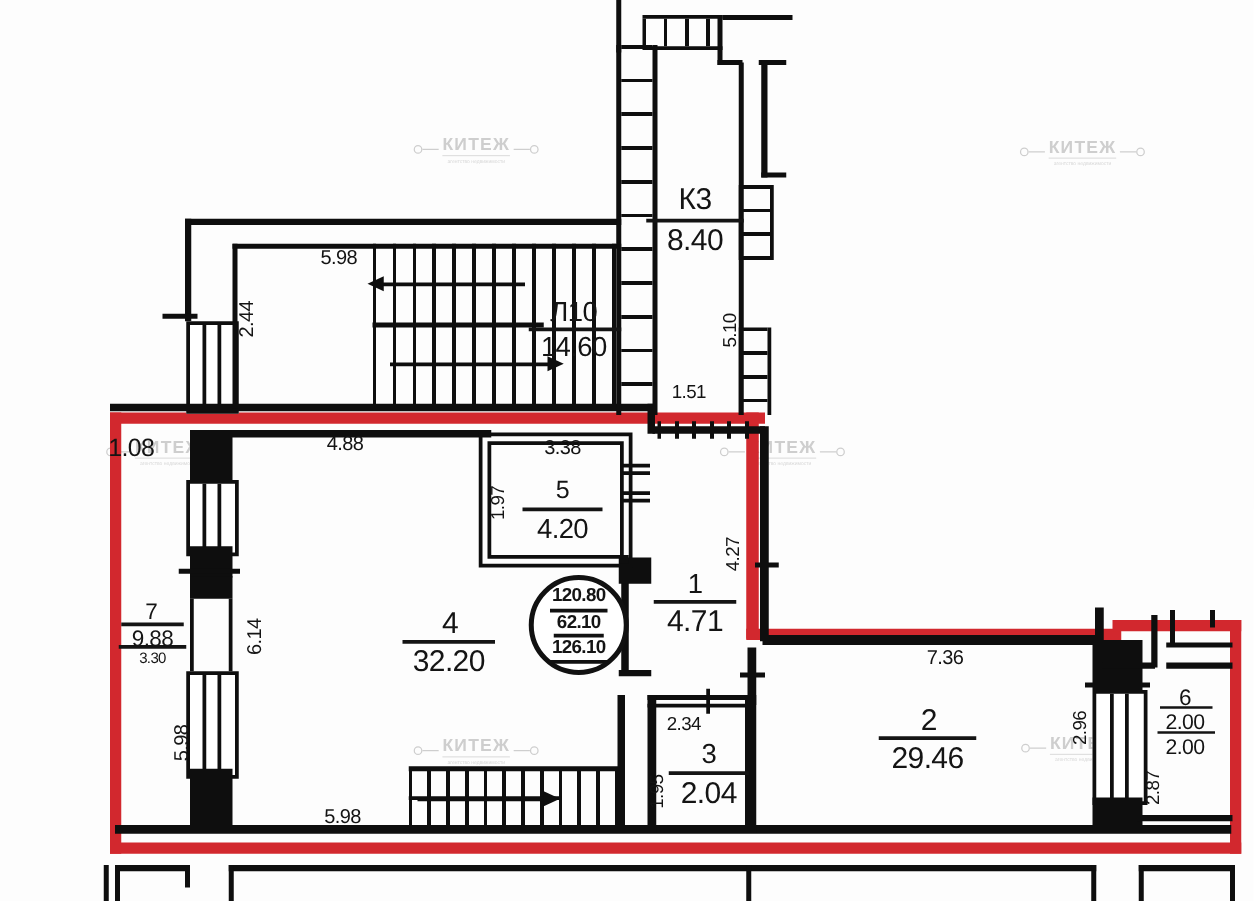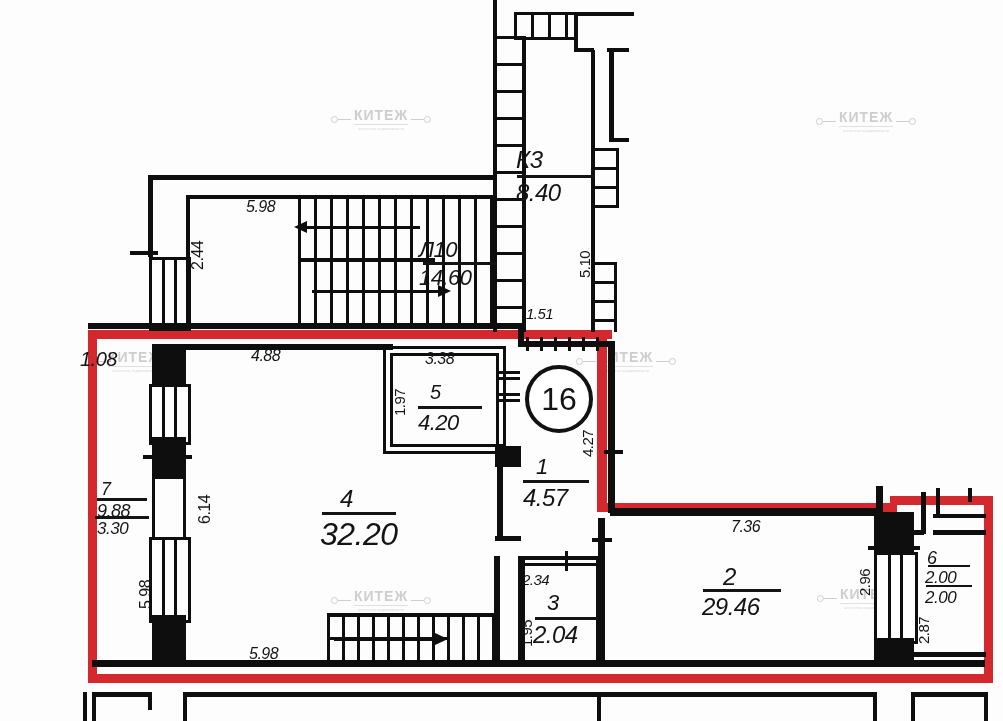--- a/index.html
+++ b/index.html
@@ -13,21 +13,21 @@
         background-size:3px 100%,3px 100%;background-position:31% 0,66% 0;background-repeat:no-repeat;}
   .ladder{position:absolute;border-left:4px solid var(--ink);border-right:4px solid var(--ink);
         background-image:repeating-linear-gradient(180deg,var(--ink) 0 3px,transparent 3px 27px);}
   .ladder2{position:absolute;border-left:3px solid var(--ink);border-right:3px solid var(--ink);
         background-image:repeating-linear-gradient(180deg,var(--ink) 0 3px,transparent 3px 19px);}
   .treads{position:absolute;background-image:repeating-linear-gradient(90deg,var(--ink) 0 3px,transparent 3px 16px);}
   .treads2{position:absolute;background-image:repeating-linear-gradient(90deg,var(--ink) 0 3px,transparent 3px 15px);}
   .hatch{position:absolute;background-image:repeating-linear-gradient(90deg,var(--ink) 0 3px,transparent 3px 14px);}
   .hwin{position:absolute;border-top:3px solid var(--ink);border-bottom:3px solid var(--ink);
         background-image:repeating-linear-gradient(90deg,var(--ink) 0 3px,transparent 3px 17px);}
-  .t{position:absolute;color:var(--txt);line-height:1;text-align:left;white-space:nowrap;letter-spacing:-0.5px;font-style:italic;}
+  .t{position:absolute;color:var(--txt);line-height:1;text-align:center;white-space:nowrap;letter-spacing:-0.5px;}
   .tv{position:absolute;color:var(--txt);display:flex;align-items:center;justify-content:center;
       writing-mode:vertical-rl;transform:rotate(180deg);line-height:1;letter-spacing:-0.5px;}
   .frac{position:absolute;background:var(--txt);height:3px;}
   .tri{position:absolute;width:0;height:0;}
   .tri-l{border-top:6px solid transparent;border-bottom:6px solid transparent;border-right:13px solid var(--ink);}
   .tri-r{border-top:6px solid transparent;border-bottom:6px solid transparent;border-left:13px solid var(--ink);}
   .aline{position:absolute;height:3px;background:var(--ink);}
   .circle{position:absolute;border-radius:50%;border:4px solid #111;display:flex;align-items:center;
           justify-content:center;background:#fff;color:var(--txt);}
   .stamp{position:absolute;border-radius:50%;border:4px solid #111;display:flex;flex-direction:column;
@@ -192,63 +192,65 @@
   <div class="w" style="left:911px;top:692px;width:77px;height:5px"></div>
   <div class="w" style="left:83px;top:692px;width:4px;height:29px"></div>
   <div class="w" style="left:92px;top:692px;width:4px;height:29px"></div>
   <div class="w" style="left:148px;top:692px;width:4px;height:18px"></div>
   <div class="w" style="left:183px;top:692px;width:4px;height:29px"></div>
   <div class="w" style="left:597px;top:692px;width:4px;height:29px"></div>
   <div class="w" style="left:873px;top:692px;width:4px;height:29px"></div>
   <div class="w" style="left:911px;top:692px;width:4px;height:29px"></div>
   <div class="w" style="left:984px;top:692px;width:4px;height:29px"></div>
 
-  <div class="circle" style="left:525px;top:365px;width:60px;height:60px;font-size:32px">
-    <span>16</span>
+  <div class="stamp" style="left:423px;top:460px;width:72px;height:72px">
+    <div class="stamp-row">120.80</div>
+    <div class="stamp-row">62.10</div>
+    <div class="stamp-row">126.10</div>
   </div>
 
   <div class="t" style="left:516px;top:148px;width:80px;font-size:24px">К3</div>
   <div class="frac" style="left:517px;top:175px;width:78px"></div>
   <div class="t" style="left:516px;top:181px;width:80px;font-size:24px">8.40</div>
 
   <div class="t" style="left:419px;top:239px;width:80px;font-size:22px">Л10</div>
   <div class="frac" style="left:423px;top:262px;width:74px"></div>
   <div class="t" style="left:419px;top:267px;width:80px;font-size:22px">14.60</div>
 
   <div class="t" style="left:430px;top:382px;width:40px;font-size:20px">5</div>
   <div class="frac" style="left:418px;top:406px;width:64px"></div>
   <div class="t" style="left:418px;top:412px;width:64px;font-size:22px">4.20</div>
 
   <div class="t" style="left:536px;top:456px;width:40px;font-size:22px">1</div>
   <div class="frac" style="left:523px;top:480px;width:66px"></div>
-  <div class="t" style="left:523px;top:486px;width:66px;font-size:24px">4.57</div>
+  <div class="t" style="left:523px;top:486px;width:66px;font-size:24px">4.71</div>
 
   <div class="t" style="left:340px;top:487px;width:40px;font-size:24px">4</div>
   <div class="frac" style="left:322px;top:512px;width:74px"></div>
-  <div class="t" style="left:320px;top:518px;width:78px;font-size:32px">32.20</div>
+  <div class="t" style="left:320px;top:518px;width:78px;font-size:24px">32.20</div>
 
   <div class="t" style="left:723px;top:565px;width:40px;font-size:24px">2</div>
   <div class="frac" style="left:703px;top:589px;width:78px"></div>
   <div class="t" style="left:702px;top:595px;width:80px;font-size:24px">29.46</div>
 
   <div class="t" style="left:547px;top:592px;width:40px;font-size:22px">3</div>
   <div class="frac" style="left:535px;top:617px;width:64px"></div>
   <div class="t" style="left:533px;top:623px;width:68px;font-size:24px">2.04</div>
 
   <div class="t" style="left:927px;top:549px;width:42px;font-size:18px">6</div>
   <div class="frac" style="left:928px;top:565px;width:42px;height:2px"></div>
   <div class="t" style="left:925px;top:569px;width:46px;font-size:17px">2.00</div>
   <div class="frac" style="left:926px;top:585px;width:46px;height:2px"></div>
   <div class="t" style="left:925px;top:589px;width:46px;font-size:17px">2.00</div>
 
   <div class="t" style="left:101px;top:480px;width:40px;font-size:18px">7</div>
   <div class="frac" style="left:97px;top:498px;width:50px"></div>
   <div class="t" style="left:97px;top:502px;width:50px;font-size:18px">9.88</div>
   <div class="frac" style="left:95px;top:516px;width:54px"></div>
-  <div class="t" style="left:97px;top:520px;width:50px;font-size:17px">3.30</div>
+  <div class="t" style="left:97px;top:520px;width:50px;font-size:12px">3.30</div>
 
   <div class="t" style="left:246px;top:199px;width:50px;font-size:16px">5.98</div>
   <div class="tv" style="left:188px;top:226px;width:20px;height:58px;font-size:16px">2.44</div>
   <div class="tv" style="left:574px;top:235px;width:20px;height:58px;font-size:15px">5.10</div>
   <div class="t" style="left:526px;top:306px;width:50px;font-size:15px">1.51</div>
   <div class="t" style="left:80px;top:349px;width:50px;font-size:20px">1.08</div>
   <div class="t" style="left:251px;top:348px;width:50px;font-size:16px">4.88</div>
   <div class="t" style="left:425px;top:351px;width:50px;font-size:16px">3.38</div>
   <div class="tv" style="left:390px;top:374px;width:18px;height:56px;font-size:15px">1.97</div>
   <div class="tv" style="left:577px;top:415px;width:20px;height:56px;font-size:15px">4.27</div>

